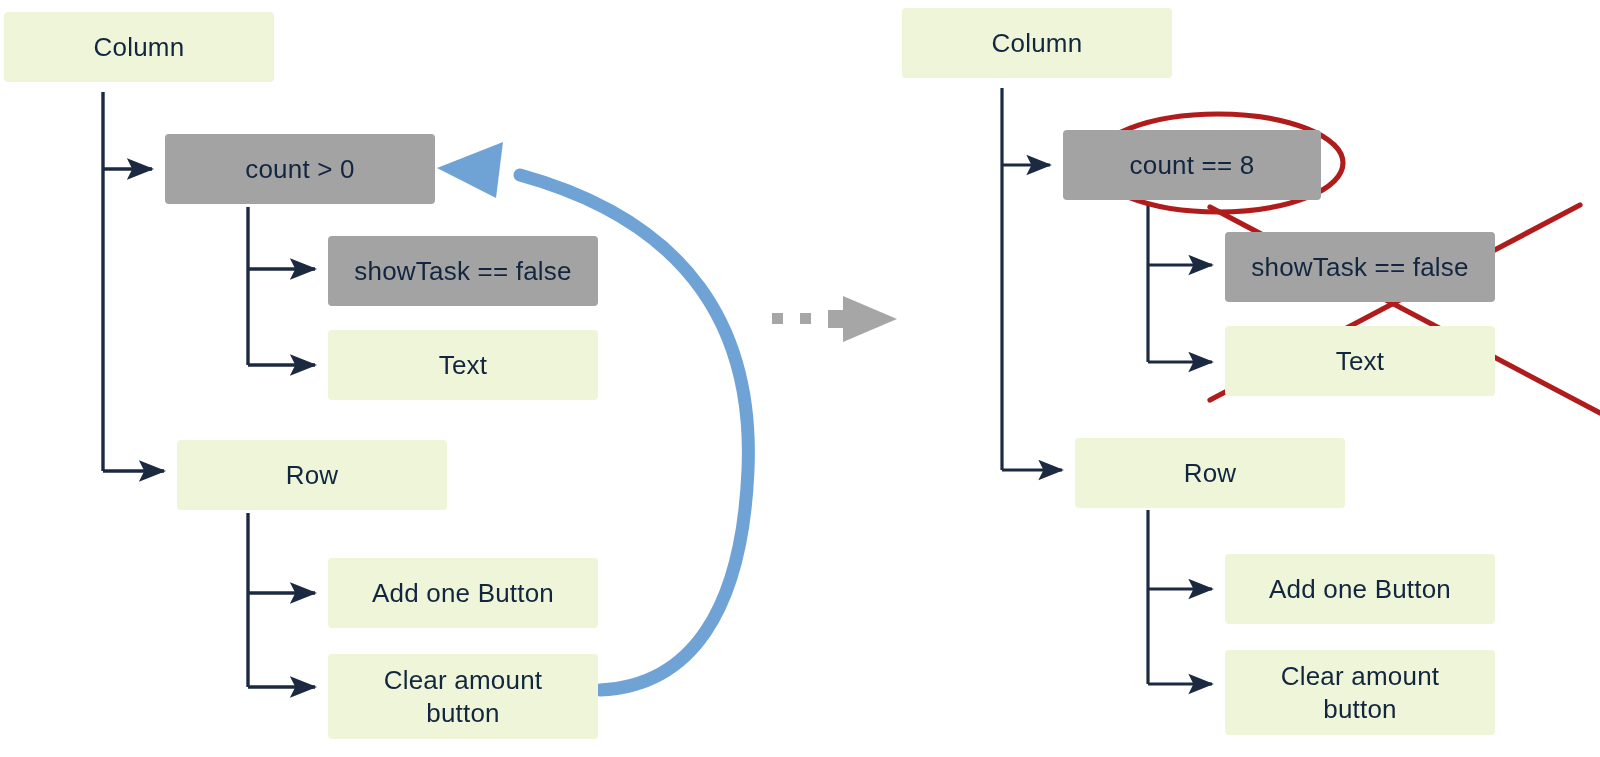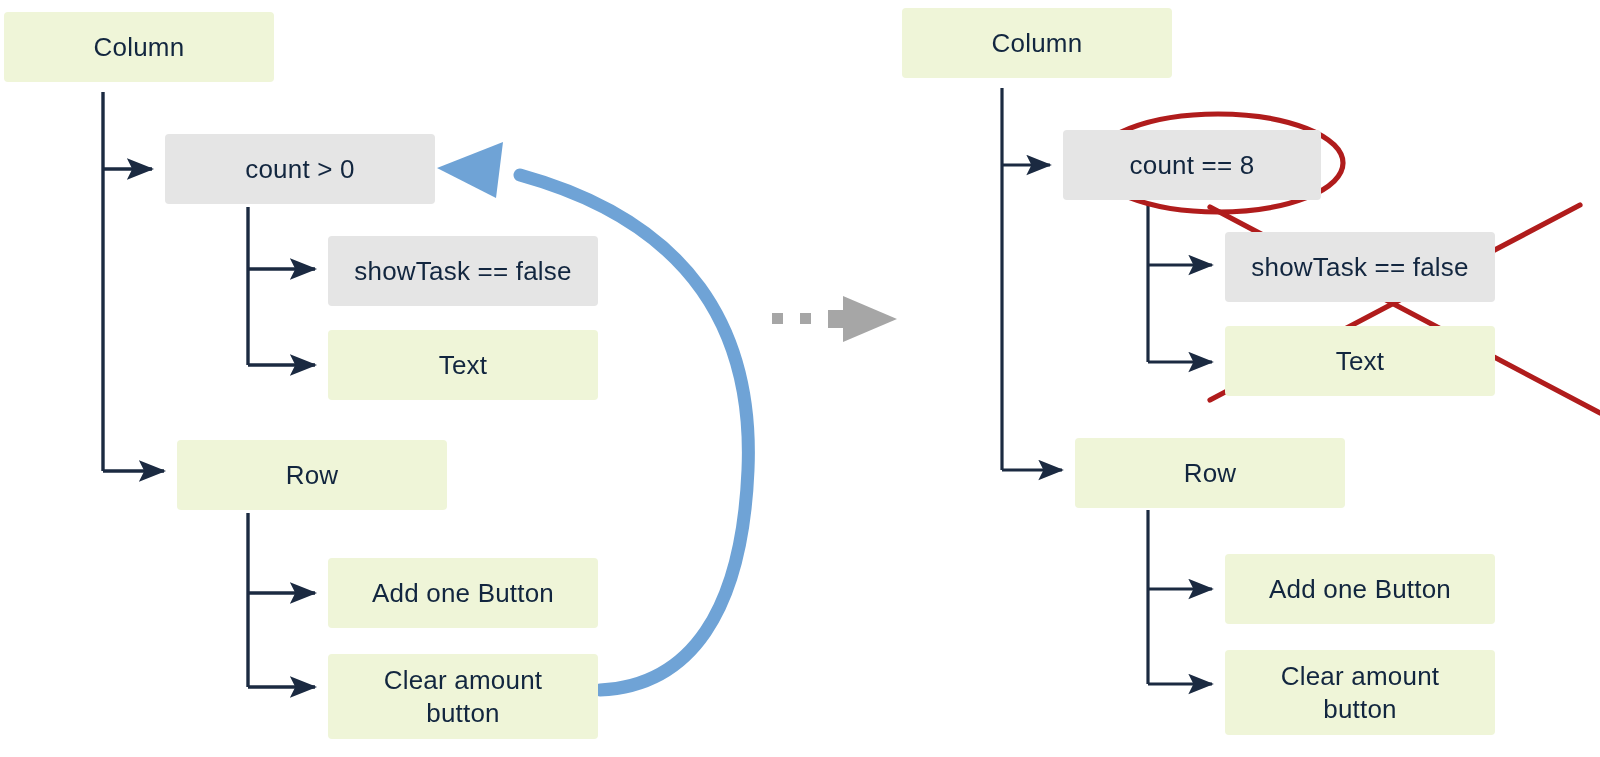--- a/index.html
+++ b/index.html
@@ -26,21 +26,21 @@
     justify-content: center;
     text-align: center;
     color: #12263f;
     font-size: 26px;
     line-height: 1.25;
     letter-spacing: 0.2px;
     padding: 2px 8px;
     white-space: pre-line;
   }
   .node.green  { background: #eff5d8; }
-  .node.blue   { background: #e5e5e5; }
+  .node.blue   { background: #a3a3a3; }
 
   #wires { position: absolute; left: 0; top: 0; width: 1600px; height: 757px; pointer-events: none; }
 </style>
 </head>
 <body>
 
 <div id="canvas">
 
   <svg id="wires" viewBox="0 0 1600 757" xmlns="http://www.w3.org/2000/svg">
     <defs>

